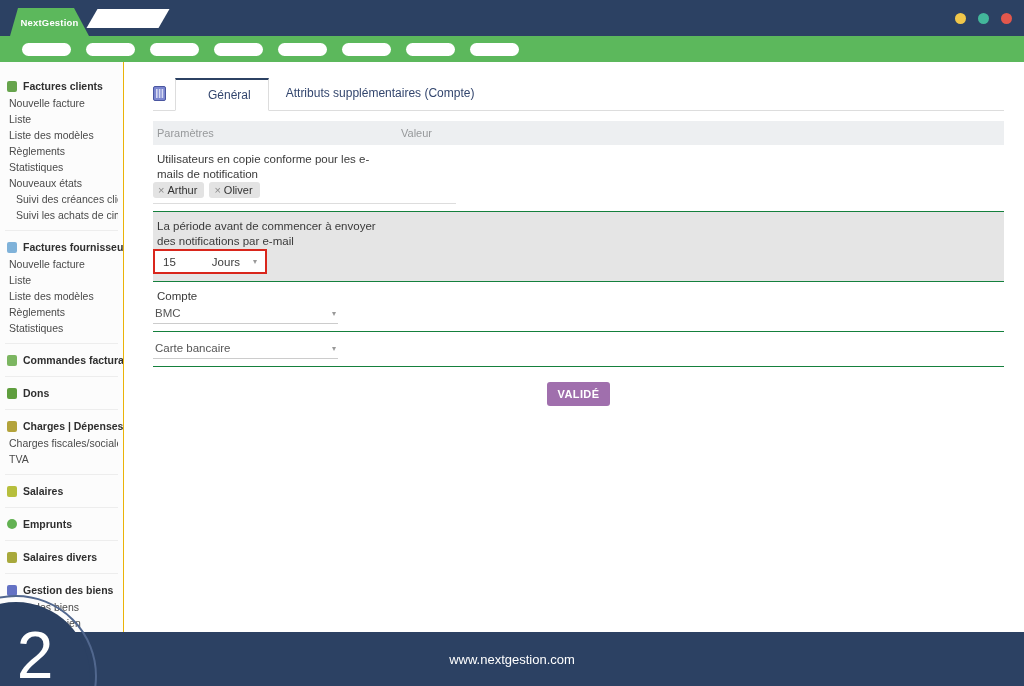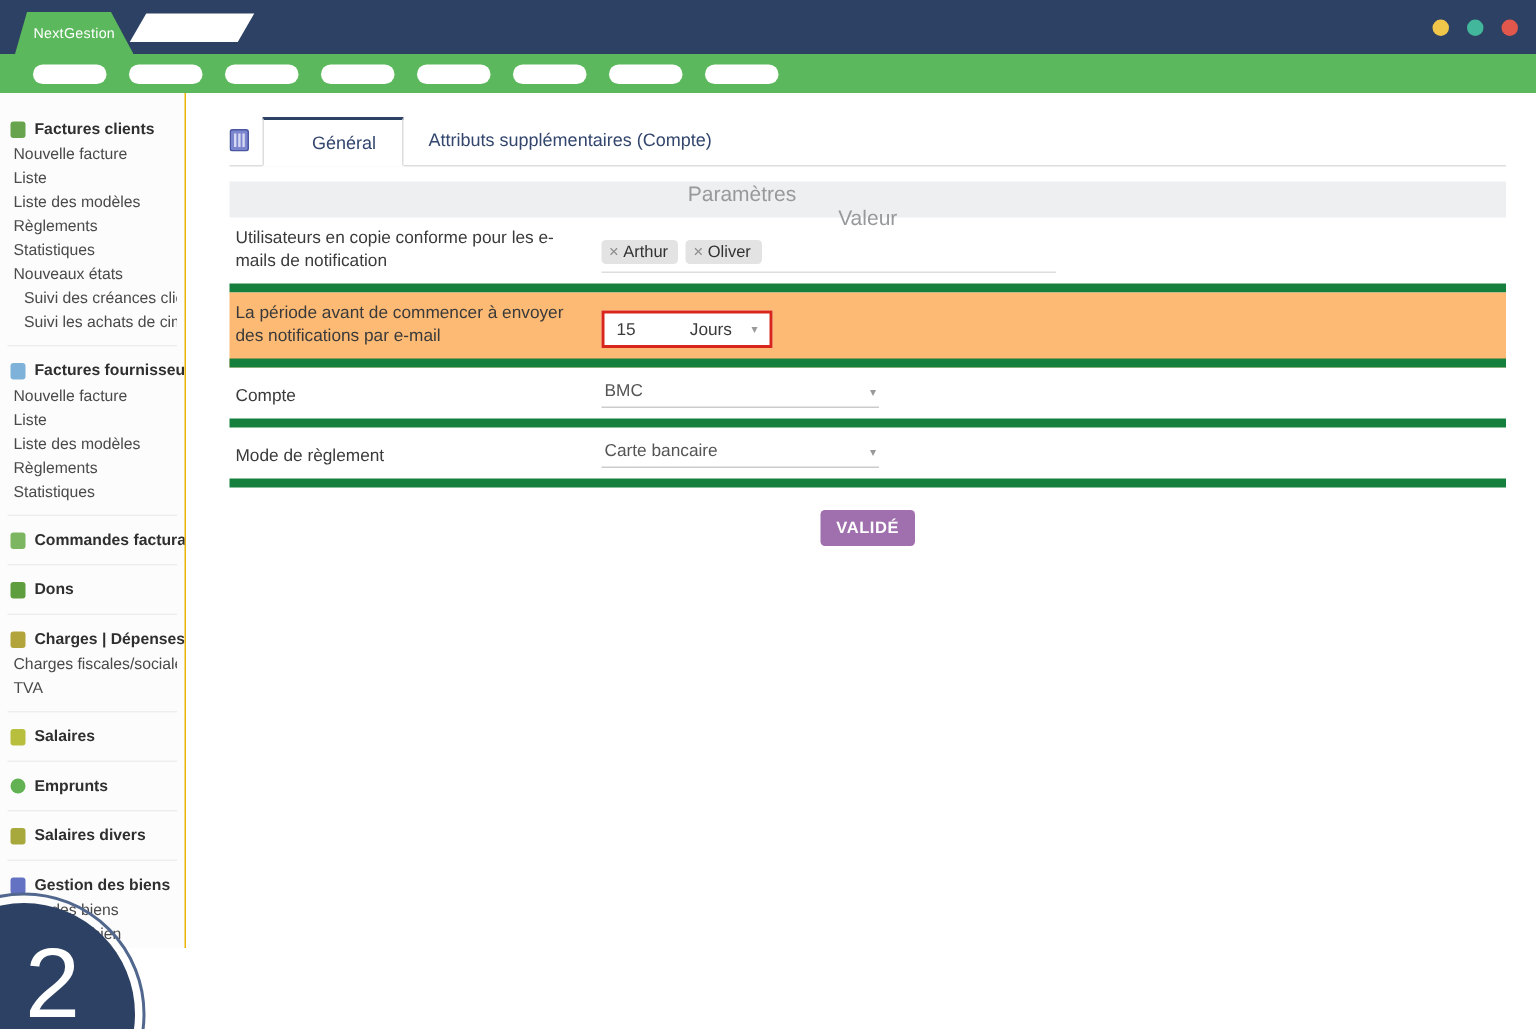--- a/index.html
+++ b/index.html
@@ -4,21 +4,21 @@
 <style>
   * { margin:0; padding:0; box-sizing:border-box; }
   html,body { width:1024px; height:686px; }
   body { font-family:"Liberation Sans", sans-serif; background:#fff; }
   .page { position:relative; width:1024px; height:686px; overflow:hidden; background:#fff; }
 
   
   .topbar { position:relative; height:36px; background:var(--navy,#2c4163); }
   .logo-tab { position:absolute; left:10px; bottom:0; width:79px; height:28px; background:var(--green,#5cb85c);
     clip-path:polygon(8px 0, calc(100% - 15px) 0, 100% 100%, 0 100%);
-    display:flex; align-items:center; justify-content:center; color:#fff; font-size:9.5px; font-weight:normal; letter-spacing:.2px; }
+    display:flex; align-items:center; justify-content:center; color:#fff; font-size:9.5px; font-weight:bold; letter-spacing:.2px; }
   .white-slash { position:absolute; left:92px; top:9px; width:72px; height:19px; background:#fff; transform:skewX(-30deg); }
   .dots { position:absolute; right:12px; top:13px; display:flex; gap:12px; }
   .dot { width:11px; height:11px; border-radius:50%; display:inline-block; }
 
   
   .navbar { height:26px; background:var(--green,#5cb85c); display:flex; align-items:center; padding-left:22px; gap:15px; }
   .pill { width:49px; height:13px; background:#fff; border-radius:7px; flex:0 0 auto; }
 
   
   .layout { display:flex; height:570px; }
@@ -34,25 +34,25 @@
   .main { flex:1; background:#fff; padding:16px 20px 0 29px; }
 
   
   .tabbar { display:flex; align-items:flex-end; border-bottom:1px solid #ddd; height:33px; }
   .tab-icon { align-self:center; margin:0 9px 2px 0; display:inline-flex; }
   .tab { padding:8px 17px; font-size:12px; color:#33466e; cursor:pointer; white-space:nowrap; }
   .tab.active { background:#fff; border:1px solid #ddd; border-top:2px solid var(--navy,#2c4163); border-bottom:1px solid #fff; margin-bottom:-1px;padding-left:32px; }
 
   
   .ptable { margin-top:10px; }
-  .p-head { display:flex; align-items:center; height:24px; background:#edeff1; color:#97999b; font-size:14px;flex-direction:column; }
+  .p-head { display:flex; align-items:center; height:24px; background:#edeff1; color:#97999b; font-size:11px; }
   .p-head .c1 { width:248px; padding-left:4px; }
   .p-head .c2 { flex:1; }
-  .p-row { display:flex; align-items:flex-end; border-bottom:6px solid #15803d; padding:7px 0; font-size:11.5px; color:#3a3a3a; }
-  .p-row.hl { background:#fdba74; }
+  .p-row { display:flex; align-items:flex-start; border-bottom:1px solid #15803d; padding:7px 0; font-size:11.5px; color:#3a3a3a;flex-direction:column; }
+  .p-row.hl { background:#e5e5e5; }
   .p-label { width:248px; padding:0 14px 0 4px; line-height:15px; }
   .p-value { flex:1; display:flex; align-items:center; }
 
   .tag-box { width:303px; border-bottom:1px solid #ddd; padding-bottom:5px; display:flex; gap:5px; }
   .chip { background:#e3e3e3; border-radius:3px; padding:2px 7px 2px 5px; font-size:11px; color:#333; display:inline-flex; align-items:center; cursor:default; }
   .chip-x { color:#8a8a8a; font-size:11px; margin-right:3px; cursor:pointer; }
 
   .num-unit { width:114px; height:25px; display:flex; align-items:center; padding:0 8px; background:#fff; border:1px solid #ccc; }
   .num-unit.red { border:2px solid var(--red,#d9261c); }
   .nu-v { flex:1; }
@@ -230,37 +230,39 @@
             <div class="p-row">
               <div class="p-label">Compte</div>
               <div class="p-value">
                 <div class="sel">
                   <span>BMC</span>
                   <span class="caret">▾</span>
                 </div>
               </div>
             </div>
             <div class="p-row">
-              <div class="p-label">Mode de règlement</div>
               <div class="p-value">
                 <div class="sel">
                   <span>Carte bancaire</span>
                   <span class="caret">▾</span>
                 </div>
               </div>
             </div>
           </div>
       </div>
 
       <div class="btn-row">
         <button class="btn-valide">VALIDÉ</button>
       </div>
 
     </div>
   </div>
 
+  <div class="footer">
+    <span>www.nextgestion.com</span>
+  </div>
 
   <div class="badge-ring"></div>
   <div class="badge">
     <span>2</span>
   </div>
 
 </div>
 
 </body></html>

